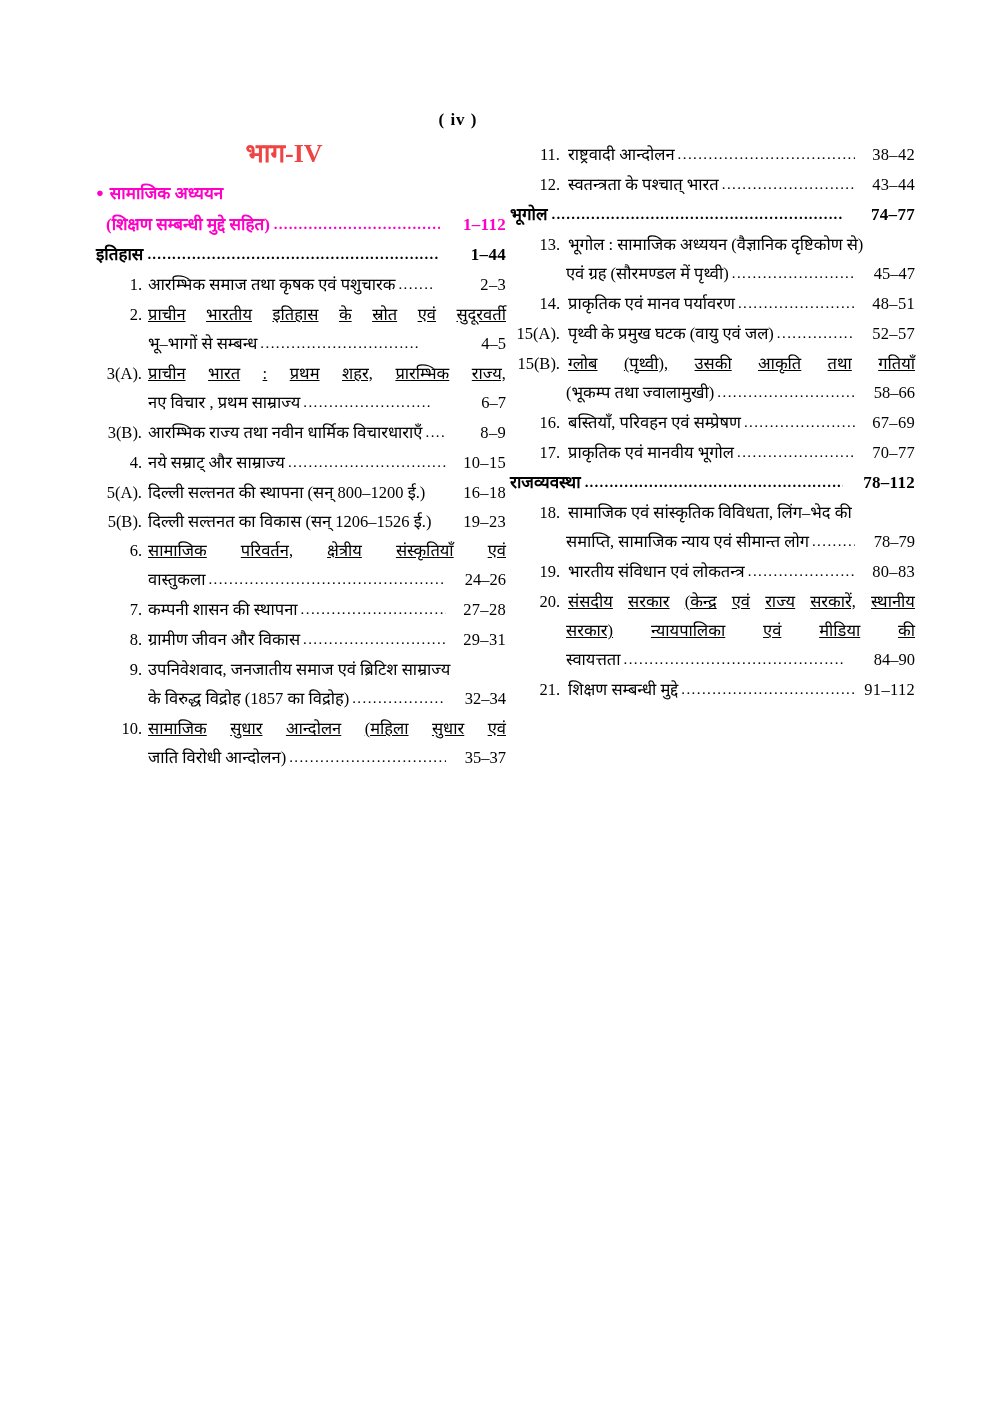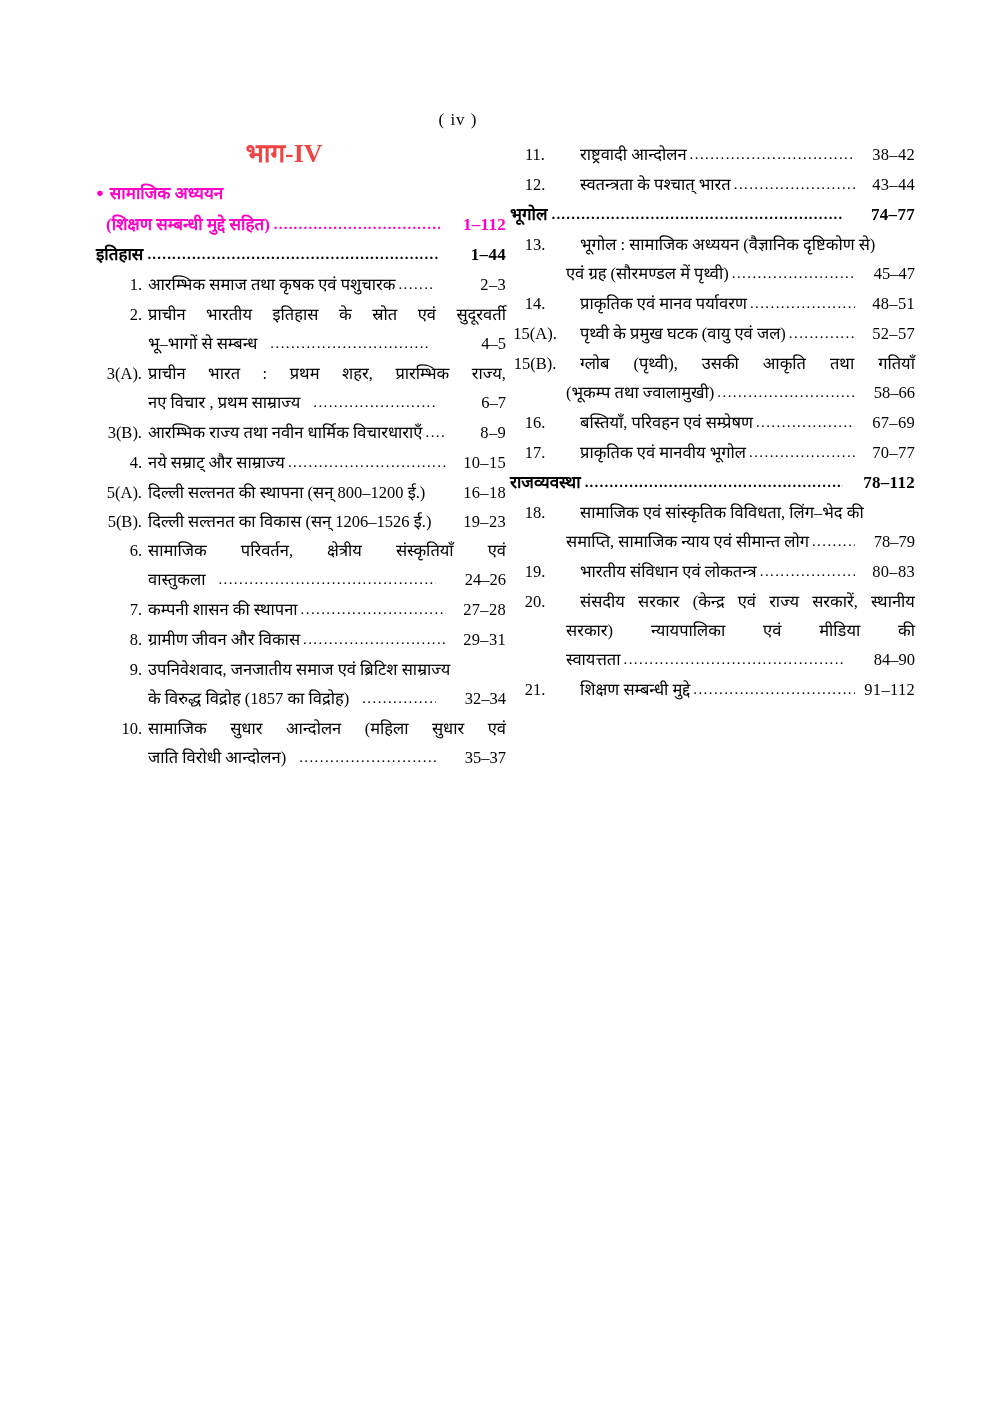--- a/index.html
+++ b/index.html
@@ -26,20 +26,21 @@
   
   .folio {
     position: absolute;
     left: 0;
     top: 110px;
     width: 916px;
     text-align: center;
     font-size: 17px;
     letter-spacing: 1px;
     font-family: "Liberation Serif", "DejaVu Serif", serif;
+    font-weight: bold;
   }
 
   
   .col {
     position: absolute;
     top: 140px;
   }
   .col-left  { left: 96px;  width: 410px; }
   .col-right { left: 510px; width: 405px; }
 
@@ -84,53 +85,53 @@
   .row .pg {
     flex: 0 0 auto;
     text-align: right;
     font-family: "Liberation Serif", "DejaVu Serif", serif;
     letter-spacing: 0.3px;
   }
 
   
   .col-left  .row .num { width: 46px; margin-right: 6px; }
   .col-left  .row .pg  { width: 58px; }
-  .col-right .row .num { width: 50px; margin-right: 20px; text-align: center; }
+  .col-right .row .num { width: 50px; margin-right: 8px; }
   .col-right .row .pg  { width: 58px; }
 
   
   .cont {
     display: flex;
     align-items: baseline;
     font-size: 16.5px;
     line-height: 29px;
     white-space: nowrap;
   }
-  .col-left  .cont { padding-left: 52px; gap: 10px; }
+  .col-left  .cont { padding-left: 52px; }
   .col-right .cont { padding-left: 56px; }
   .cont .txt  { flex: 0 0 auto; }
   .cont .dots {
     flex: 1 1 auto;
     overflow: hidden;
     white-space: nowrap;
     margin: 0 2px 0 3px;
     letter-spacing: 1.4px;
     font-size: 15px;
     position: relative;
     top: -1px;
   }
   .cont .pg { flex: 0 0 auto; width: 58px; text-align: right; }
 
   
   .stretch .txt {
     flex: 1 1 auto;
     display: flex;
     justify-content: space-between;
   }
-  .stretch .txt > span { white-space: nowrap; }
+  .stretch .txt > span { white-space: nowrap; text-decoration: underline; }
 
   
   .subject-line {
     display: flex;
     align-items: baseline;
     font-size: 17px;
     line-height: 30px;
     color: #ff00c8;
     font-weight: bold;
     white-space: nowrap;

